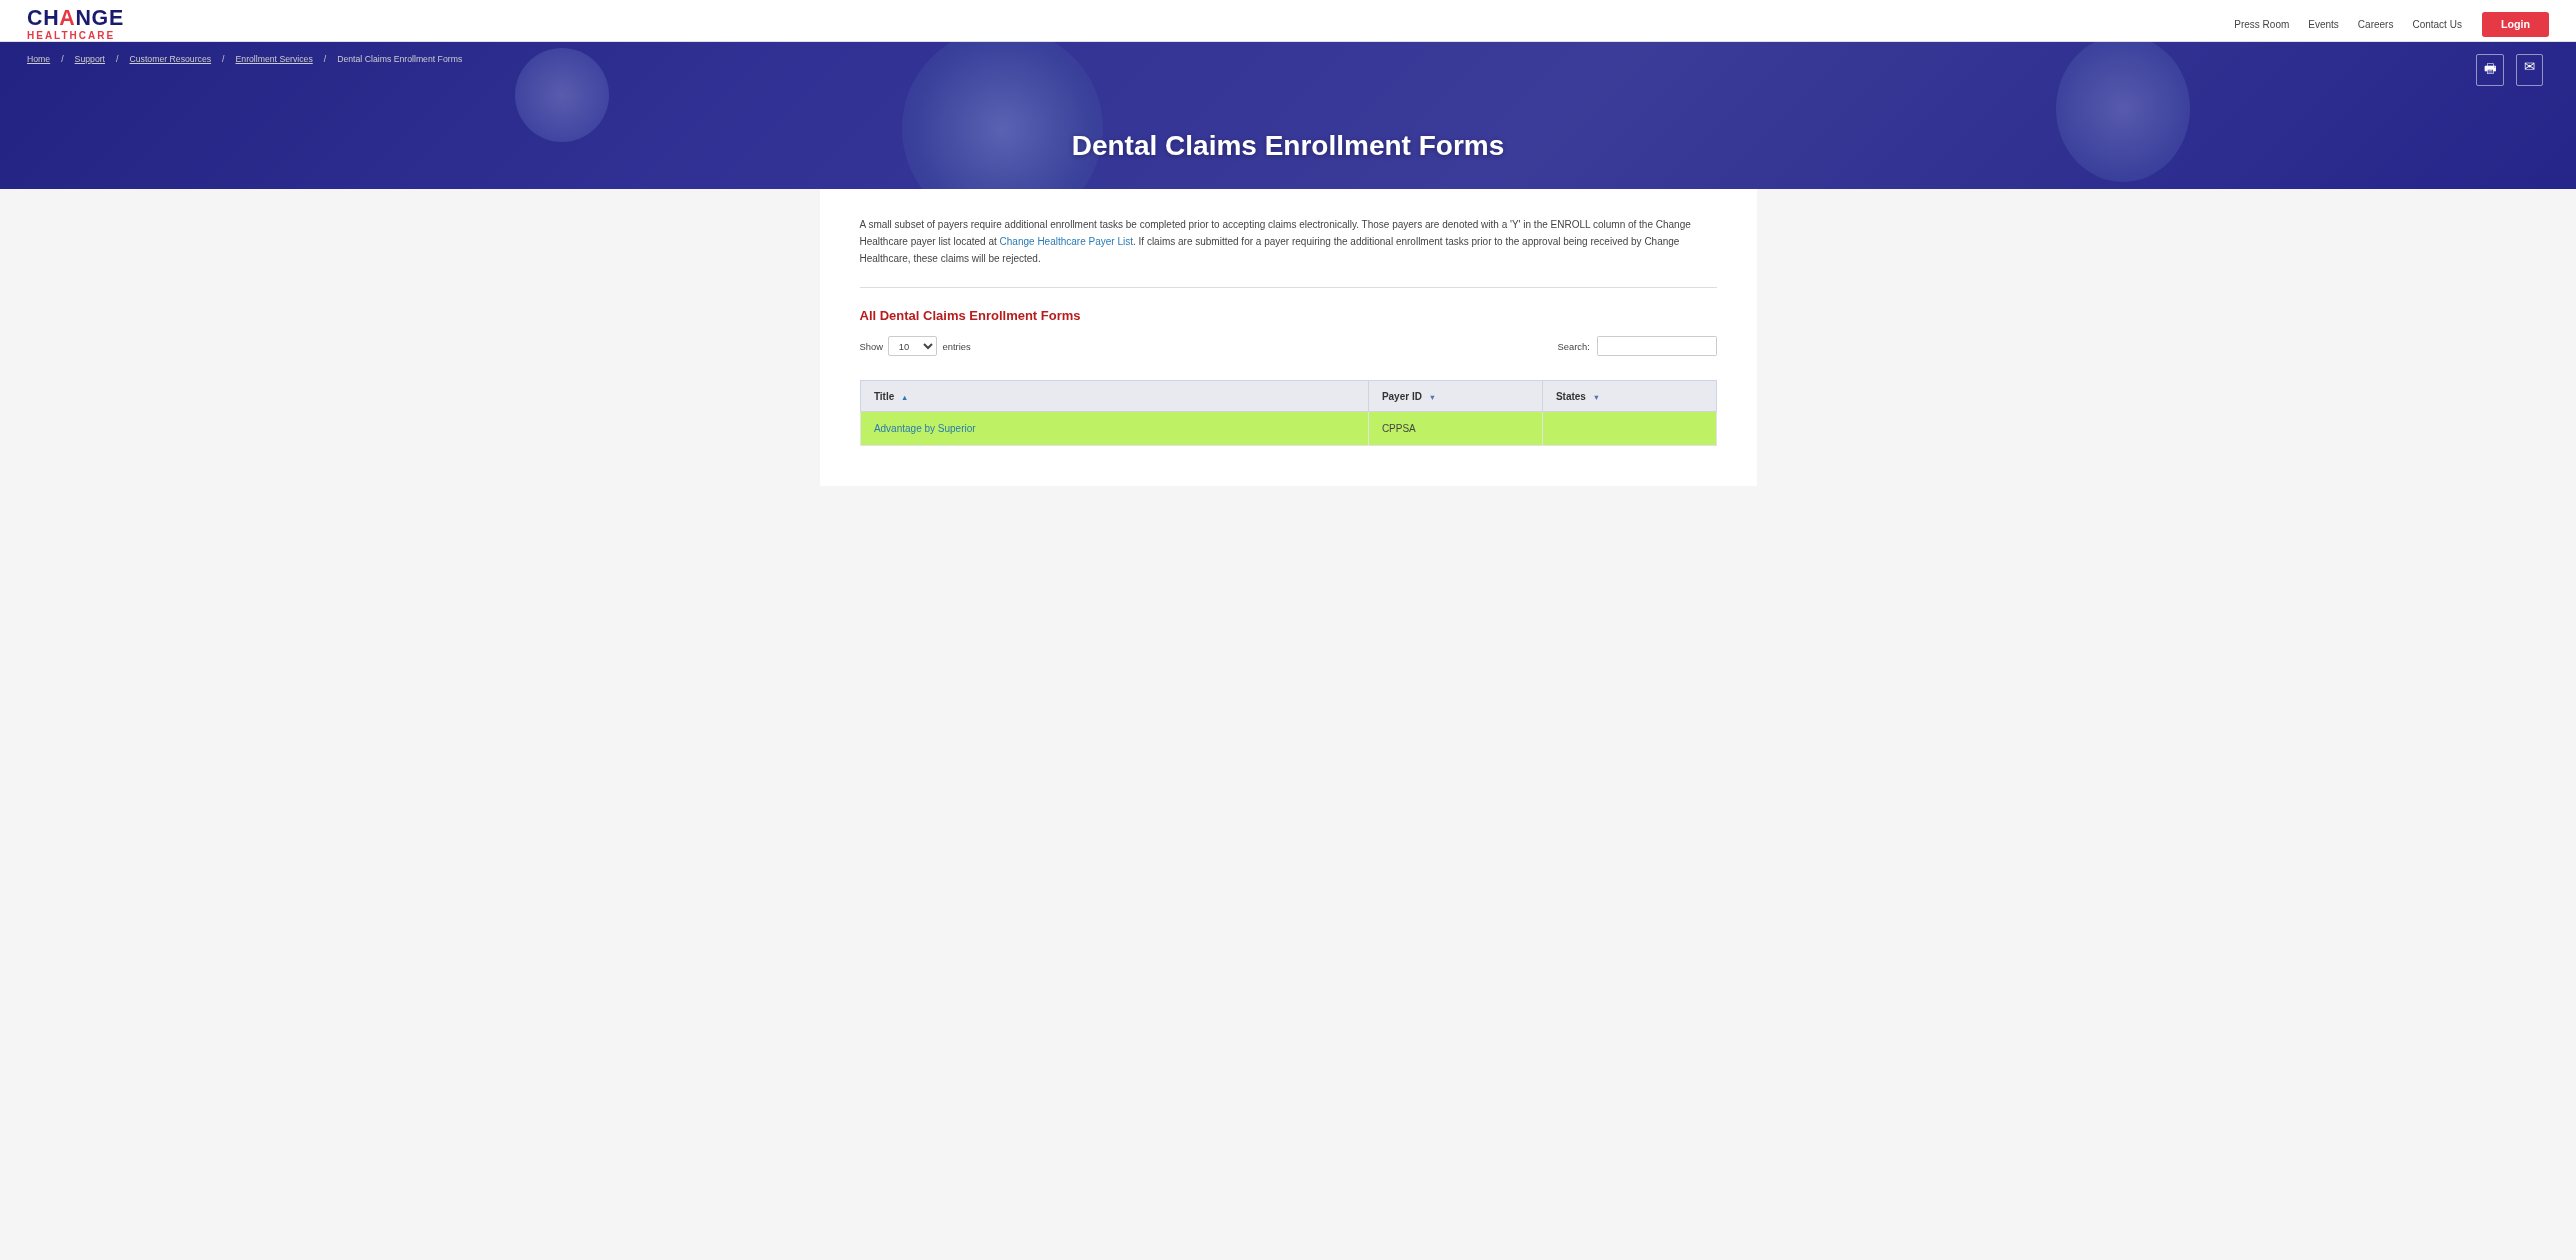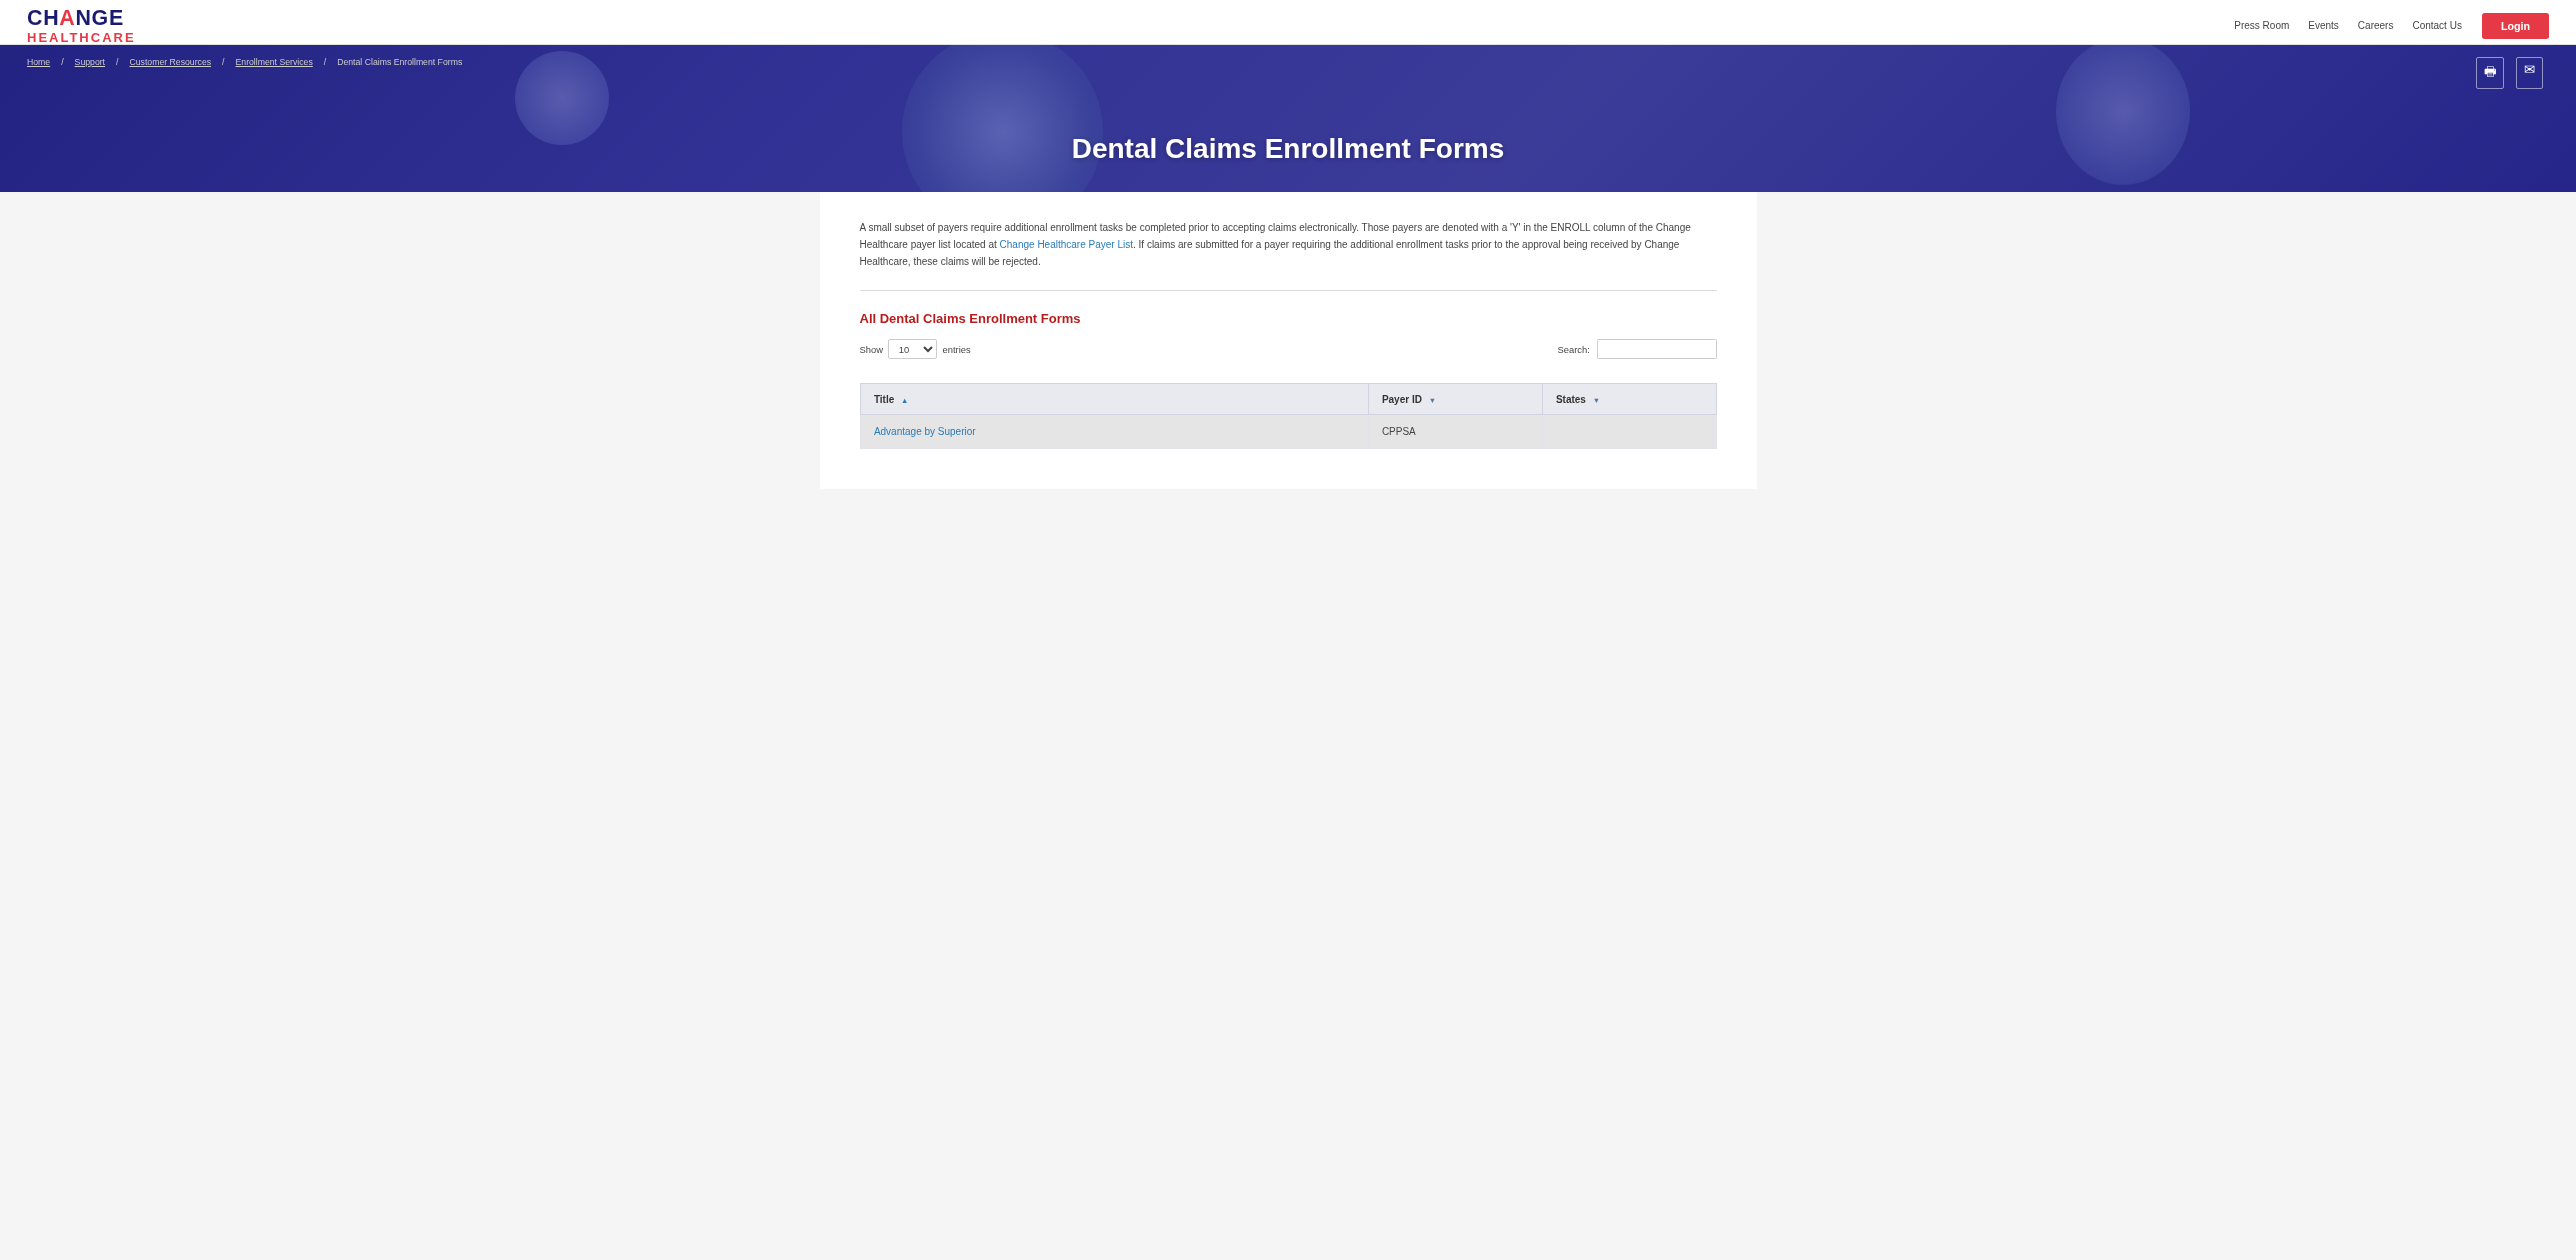--- a/index.html
+++ b/index.html
@@ -24,21 +24,21 @@
     .logo-change {
       font-size: 21.4px;
       font-weight: 900;
       color: #1a1a6e;
       letter-spacing: 0.7px;
     }
     .logo-change .highlight {
       color: #e63946;
     }
     .logo-healthcare {
-      font-size: 13px;
+      font-size: 10px;
       font-weight: 700;
       color: #e63946;
       letter-spacing: 2px;
       margin-top: 1.3px;
     }
     .header-top-right {
       display: flex;
       align-items: center;
       gap: 20px;
     }
@@ -243,21 +243,21 @@
       border-bottom: 0.7px solid #e0e4ea;
     }
     .data-table td.title-col a {
       color: #2a7bb5;
       text-decoration: none;
     }
     .data-table tbody tr {
       border-bottom: 0.7px solid #e5e8f0;
     }
     .data-table tbody tr td {
-      background: #e5e5e5;
+      background: #bef264;
     }
   </style>
 </head>
 <body>
 
 <header class="header">
   <div class="header-top">
 
     <div class="logo">
       <div class="logo-change">

